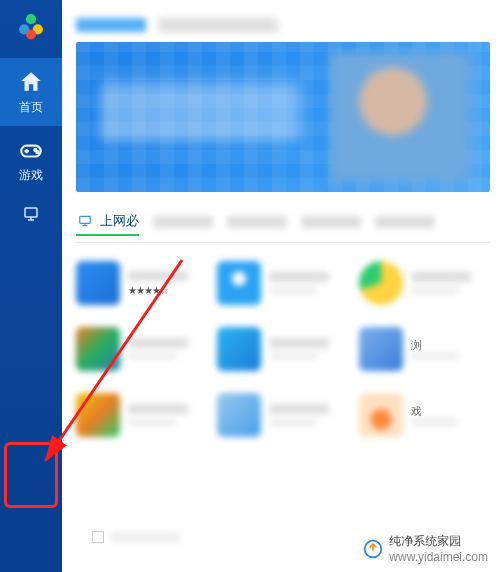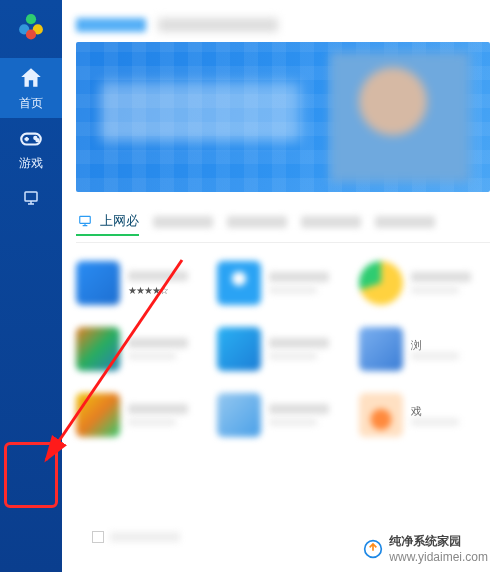--- a/index.html
+++ b/index.html
@@ -1,21 +1,21 @@
 <!DOCTYPE html>
 <html><head>
 <meta charset="utf-8">
 <style>
 * { box-sizing: border-box; margin: 0; padding: 0; }
 body { font-family: "Microsoft YaHei", Arial, sans-serif; width: 500px; height: 572px; overflow: hidden; background: #fff; position: relative; }
 .app { display: flex; width: 500px; height: 572px; }
 .sidebar { width: 62px; background: linear-gradient(#0b4aa1,#0a3e8e); display: flex; flex-direction: column; align-items: center; padding-top: 8px; color: #cfe3ff; font-size: 12px; }
 .logo { width: 36px; height: 36px; margin-bottom: 14px; display: flex; align-items: center; justify-content: center; }
 .logo svg { width: 34px; height: 34px; }
-.nav-item { width: 62px; display: flex; flex-direction: column; align-items: center; justify-content: center; height: 60px; cursor: pointer; position: relative; }
+.nav-item { width: 62px; display: flex; flex-direction: column; align-items: center; justify-content: center; height: 68px; cursor: pointer; position: relative; }
 .nav-item.active { background: #1668c6; }
 .nav-item .ico { width: 26px; height: 26px; margin-bottom: 4px; color: #e6f0ff; }
 .nav-item span { font-size: 12px; color: #e6f0ff; }
 .highlight-box { position: absolute; left: 4px; width: 54px; height: 66px; border: 3px solid #ff2a2a; border-radius: 6px; pointer-events: none; }
 .main { flex: 1; padding: 8px 10px 10px 14px; position: relative; overflow: hidden; }
 .topbar { display: flex; align-items: center; gap: 10px; }
 .refresh-ico { width: 18px; height: 18px; color: #555; cursor: pointer; }
 .searchbox { flex: 1; height: 26px; border: 1px solid #d6d6d6; border-radius: 3px; display: flex; align-items: center; padding: 0 8px; color: #bcbcbc; font-size: 12px; }
 .searchbox input { flex: 1; border: none; outline: none; font-size: 12px; color: #444; background: transparent; }
 .search-ico { width: 16px; height: 16px; color: #bbb; }
@@ -211,16 +211,16 @@
   <div class="sq"></div>
   <div class="fb"></div>
 </div>
 
 <div class="watermark">
   <svg class="wm-logo" viewBox="0 0 24 24">
       <circle cx="12" cy="12" r="10" fill="none" stroke="#1e88e5" stroke-width="2"></circle>
       <path d="M12 6v8M8 10l4-4 4 4" fill="none" stroke="#ff8c1a" stroke-width="2"></path>
     </svg>
   <div>
-    <div style="font-weight:700;">纯净系统家园</div>
+    <div style="font-weight:400;">纯净系统家园</div>
     <div class="wm-url">www.yidaimei.com</div>
   </div>
 </div>
 
 </body></html>

